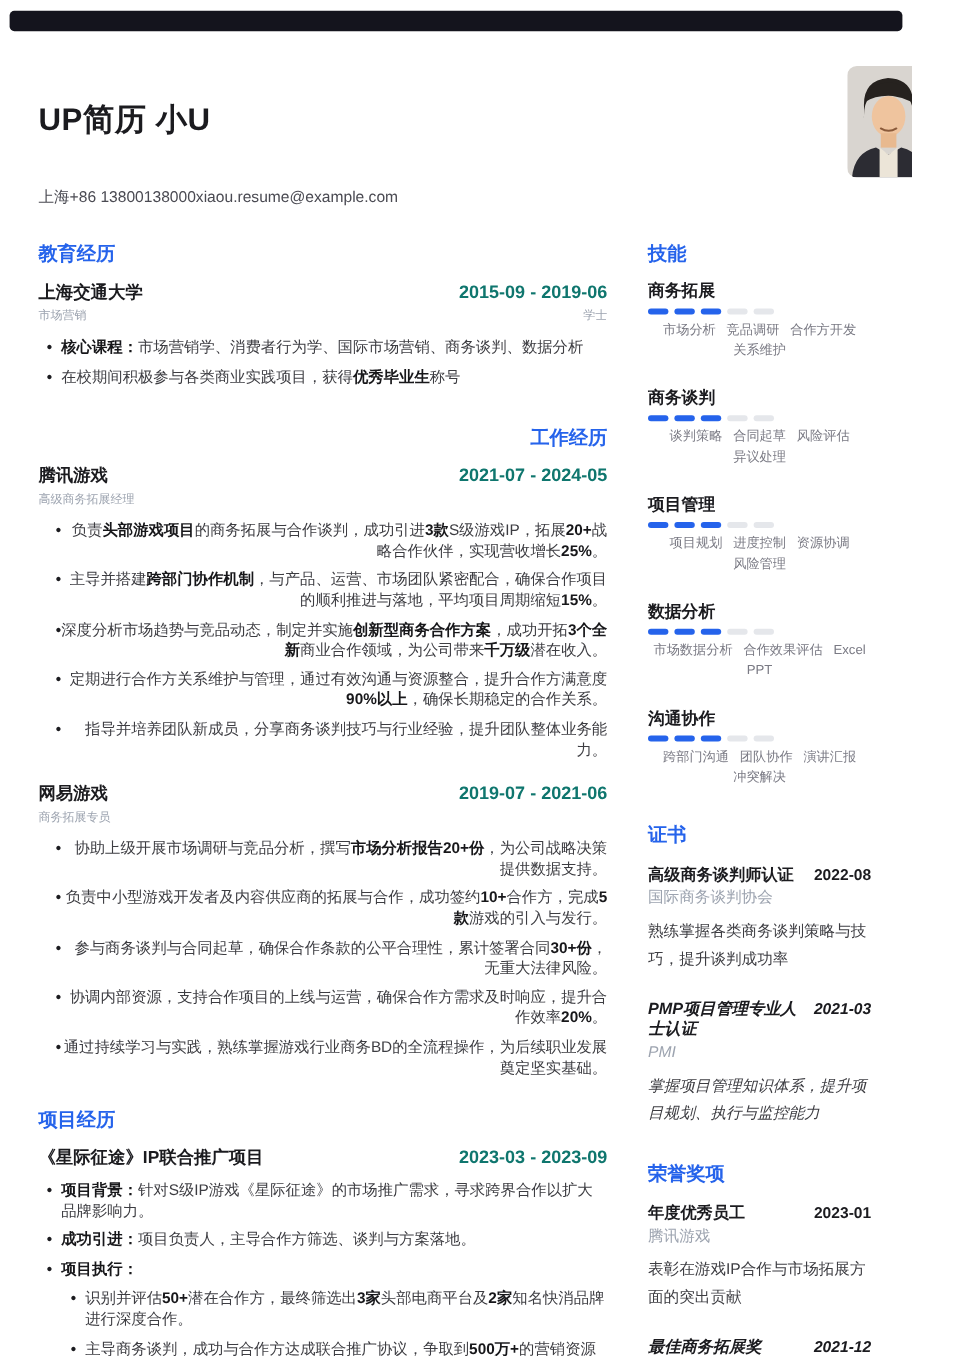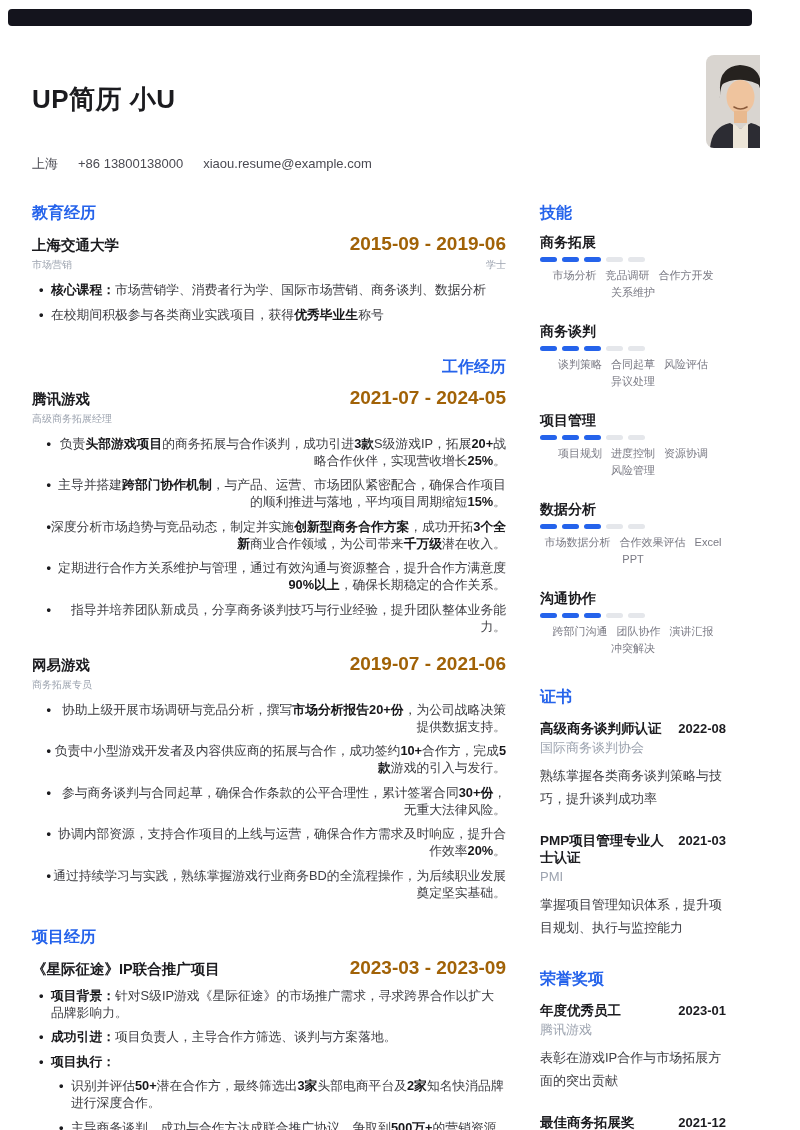--- a/index.html
+++ b/index.html
@@ -5,39 +5,39 @@
   * { box-sizing: border-box; }
   html,body { margin:0; padding:0; background:#ffffff; }
   body { font-family:"Liberation Sans","DejaVu Sans",sans-serif; }
   .page { position:relative; width:760px; height:1130px; background:#ffffff; overflow:hidden; }
 
   .topbar { position:absolute; left:8px; right:8px; top:9px; height:17px; border-radius:4px; }
 
   .content { padding:0 34px 0 32px; }
 
   h1.name { margin:84px 0 0 0; font-size:26px; line-height:31px; font-weight:700; color:#1b1b1f; letter-spacing:0.5px; }
-  .contacts { margin-top:40px; display:flex; gap:20px; font-size:13px; line-height:17px; color:#4a4a52; }
+  .contacts { margin-top:40px; display:flex; font-size:13px; line-height:17px; color:#4a4a52; }
 
   .photo { position:absolute; left:706px; top:55px; width:69px; height:93px; border-radius:8px; overflow:hidden; }
 
   .cols { display:flex; gap:34px; margin-top:31px; }
   .col-left { flex:none; width:474px; }
   .col-right { flex:1; min-width:0; }
 
   .sec-title { font-size:16px; line-height:19px; font-weight:700; color:#2563eb; }
   .sec-work { margin-top:34px;text-align:right; }
   .sec-projects { margin-top:26px; }
   .sec-certs { margin-top:32px; }
   .sec-awards { margin-top:30px; }
 
   .entry { margin-top:13px; }
   .entry + .entry { margin-top:20px; }
   .entry-row { display:flex; justify-content:space-between; align-items:baseline; }
   .entry-title { font-size:14.5px; line-height:17px; font-weight:700; color:#1b1b1f; }
-  .entry-date { font-size:19px; line-height:17px; font-weight:700; color:#a16207; flex:none; margin-left:0; }
+  .entry-date { font-size:15px; line-height:17px; font-weight:700; color:#0f766e; flex:none; margin-left:0; }
   .entry-sub { display:flex; justify-content:space-between; margin-top:3px; font-size:10px; line-height:15px; color:#9ca3af; }
 
   .bullets { margin-top:8px; }
   .entry .bullets { margin-top:9px; }
   .bullet { display:flex; margin-bottom:7.5px; font-size:12.8px; line-height:17px; color:#3d3d42; }
   .bullet:last-child { margin-bottom:0; }
   .dot { flex:none; width:19px; padding-left:7px; color:#1b1b1f; font-weight:700; }
   .btext { flex:1; min-width:0; }
   .b { font-weight:700; color:#17171a; }
   .subs { margin:2px 0 0 20px; }
@@ -45,21 +45,21 @@
 
   .skills-list { margin-top:12px; }
   .skill { margin-bottom:24px; }
   .skill-name { font-size:14px; line-height:16px; font-weight:700; color:#1b1b1f; }
   .skill-bar { display:flex; gap:5px; margin-top:7px; }
   .pill { width:17px; height:5px; border-radius:3px; background:#e5e7eb; }
   .pill.on { background:#2563eb; }
   .skill-tags { display:flex; flex-wrap:wrap; gap:4px 9px; margin-top:7px; font-size:11px; line-height:13px; color:#7a7a84;justify-content:center; }
 
   .ritems .entry { margin-top:14px; }
-  .ritems .entry + .entry { margin-top:22px; }
+  .ritems .entry + .entry { margin-top:22px;font-style:italic; }
   .r-name { font-size:13.5px; line-height:17px; font-weight:700; color:#1b1b1f; }
   .r-date { font-size:13px; line-height:17px; font-weight:700; color:#1b1b1f; flex:none; margin-left:8px; }
   .r-org { margin-top:3px; font-size:13px; line-height:15px; color:#9ca3af; }
   .r-desc { margin-top:9px; font-size:13px; line-height:23px; color:#3d3d42; }
 </style>
 </head>
 <body>
 
 <div class="page">
   <div class="topbar" id="topbar" style="background: rgb(20, 20, 29);"></div>

